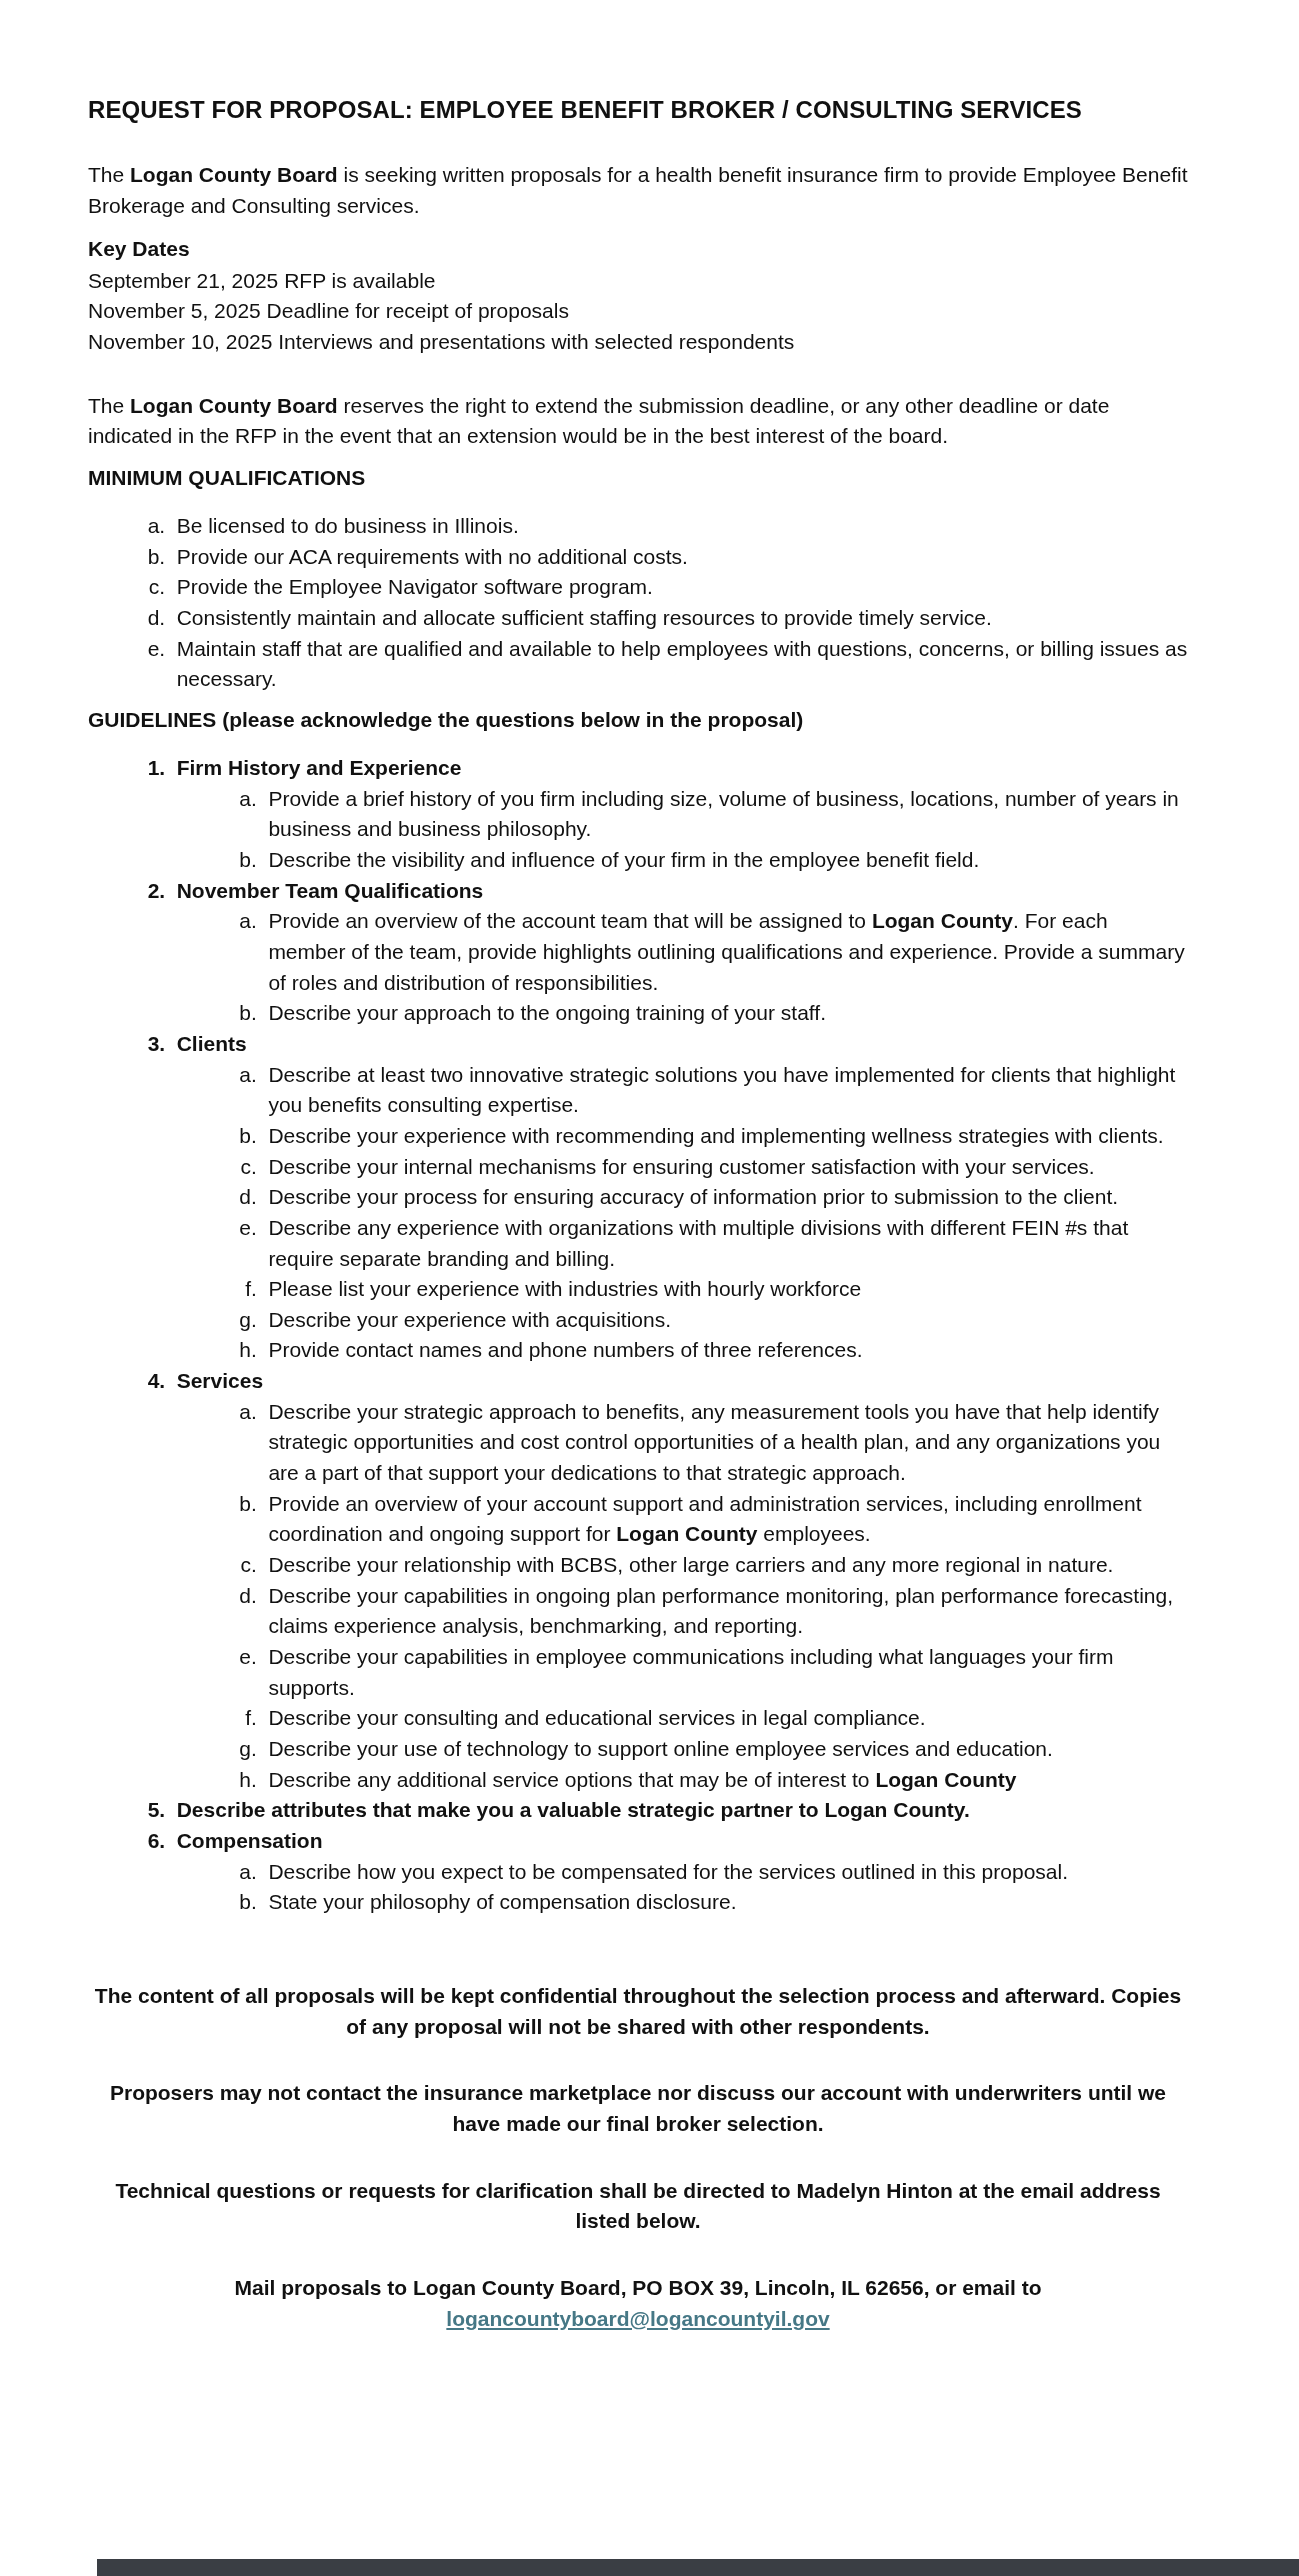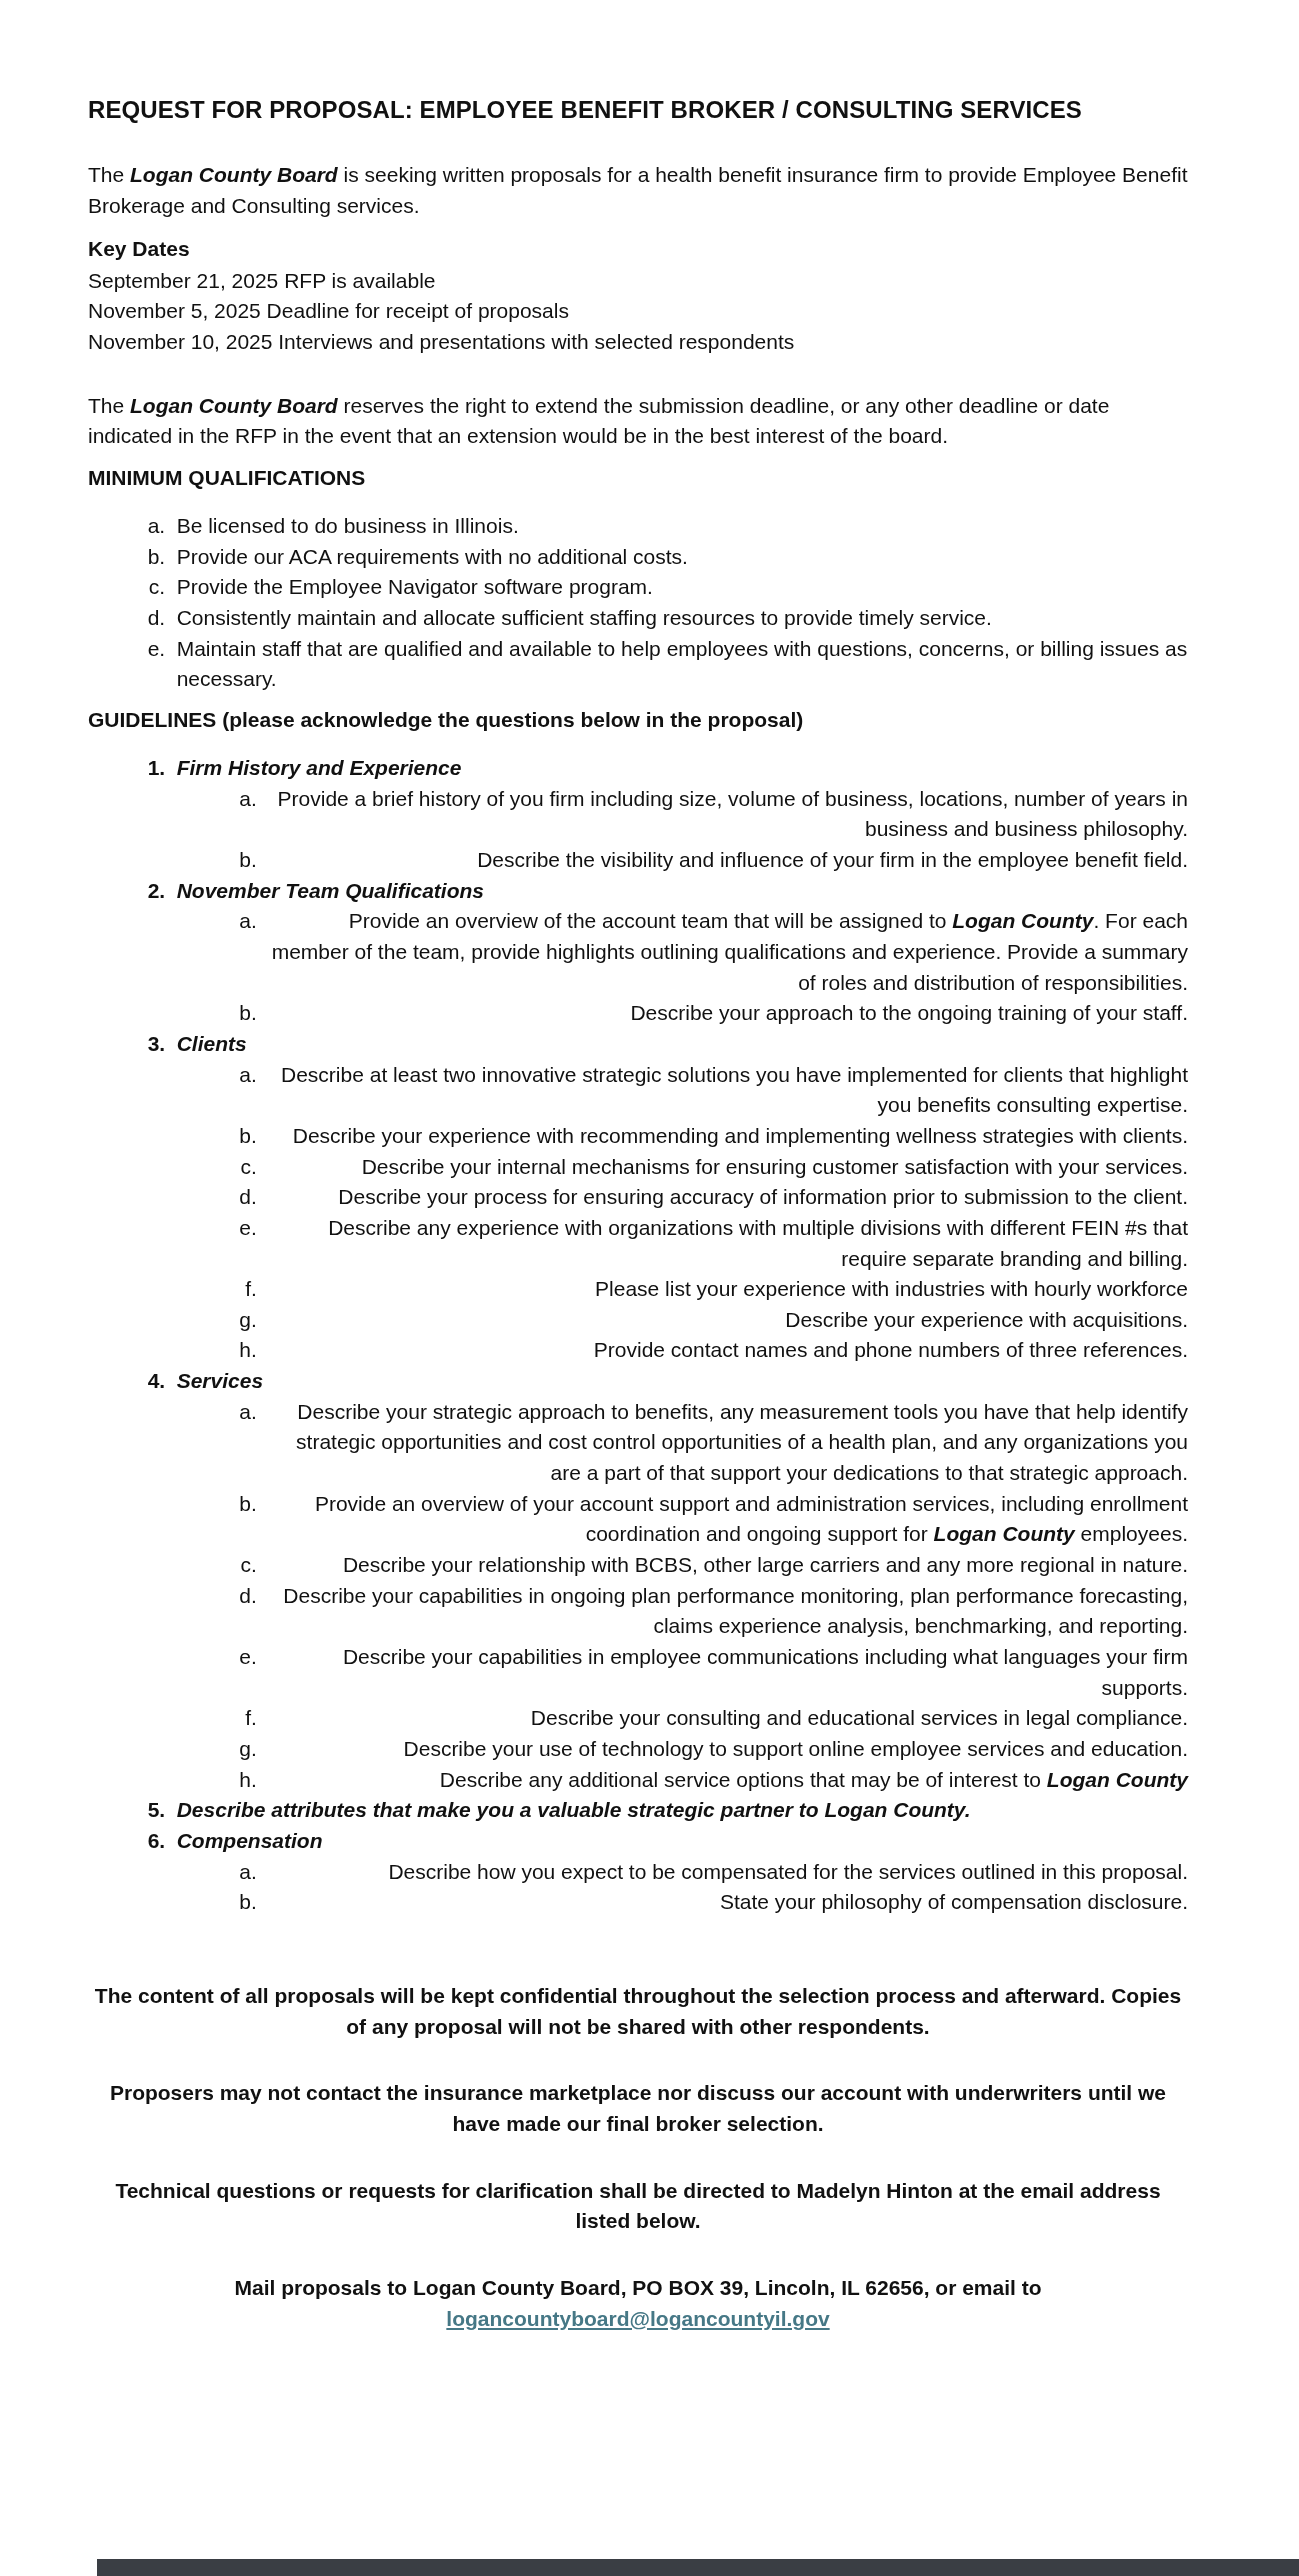--- a/index.html
+++ b/index.html
@@ -10,21 +10,21 @@
     position: relative;
     overflow: hidden;
     font-family: "Liberation Sans", "DejaVu Sans", sans-serif;
     color: #111111;
   }
   .doc {
     padding: 92px 111px 0 88px;
     font-size: 21px;
     line-height: 1.46;
   }
-  .b { font-weight: 700; font-style: italic; }
+  .b { font-weight: 700; }
   h1.title {
     font-size: 24px;
     font-weight: 700;
     margin: 0 0 33px 0;
     letter-spacing: 0.1px;
   }
   .para { margin: 0 0 32px 0; }
   .para.tight { margin-bottom: 12.6px; }
   .section-heading {
     font-weight: 700;
@@ -37,21 +37,21 @@
   ol.num {
     list-style-type: decimal;
     padding-left: 83px;
     margin-bottom: 0;
   }
   ol.alpha {
     list-style-type: lower-alpha;
     padding-left: 83px;
   }
   ol.alpha.top-level { margin-bottom: 10.3px; }
-  ol.sub { padding-left: 86px; text-align: right; }
+  ol.sub { padding-left: 86px; }
   li { padding-left: 5.7px; }
   ol.num > li::marker { font-weight: 700; }
   ol.alpha > li::marker { font-weight: 400; }
   .minquals-block { margin-bottom: 9.2px; }
   .guidelines-block { margin-bottom: 0; }
   .closing { margin-top: 63px; }
   .closing .para { margin-bottom: 36px; font-weight: 700; text-align: center; }
   .closing .para:last-child { margin-bottom: 0; }
   a.email-link {
     color: #467886;

